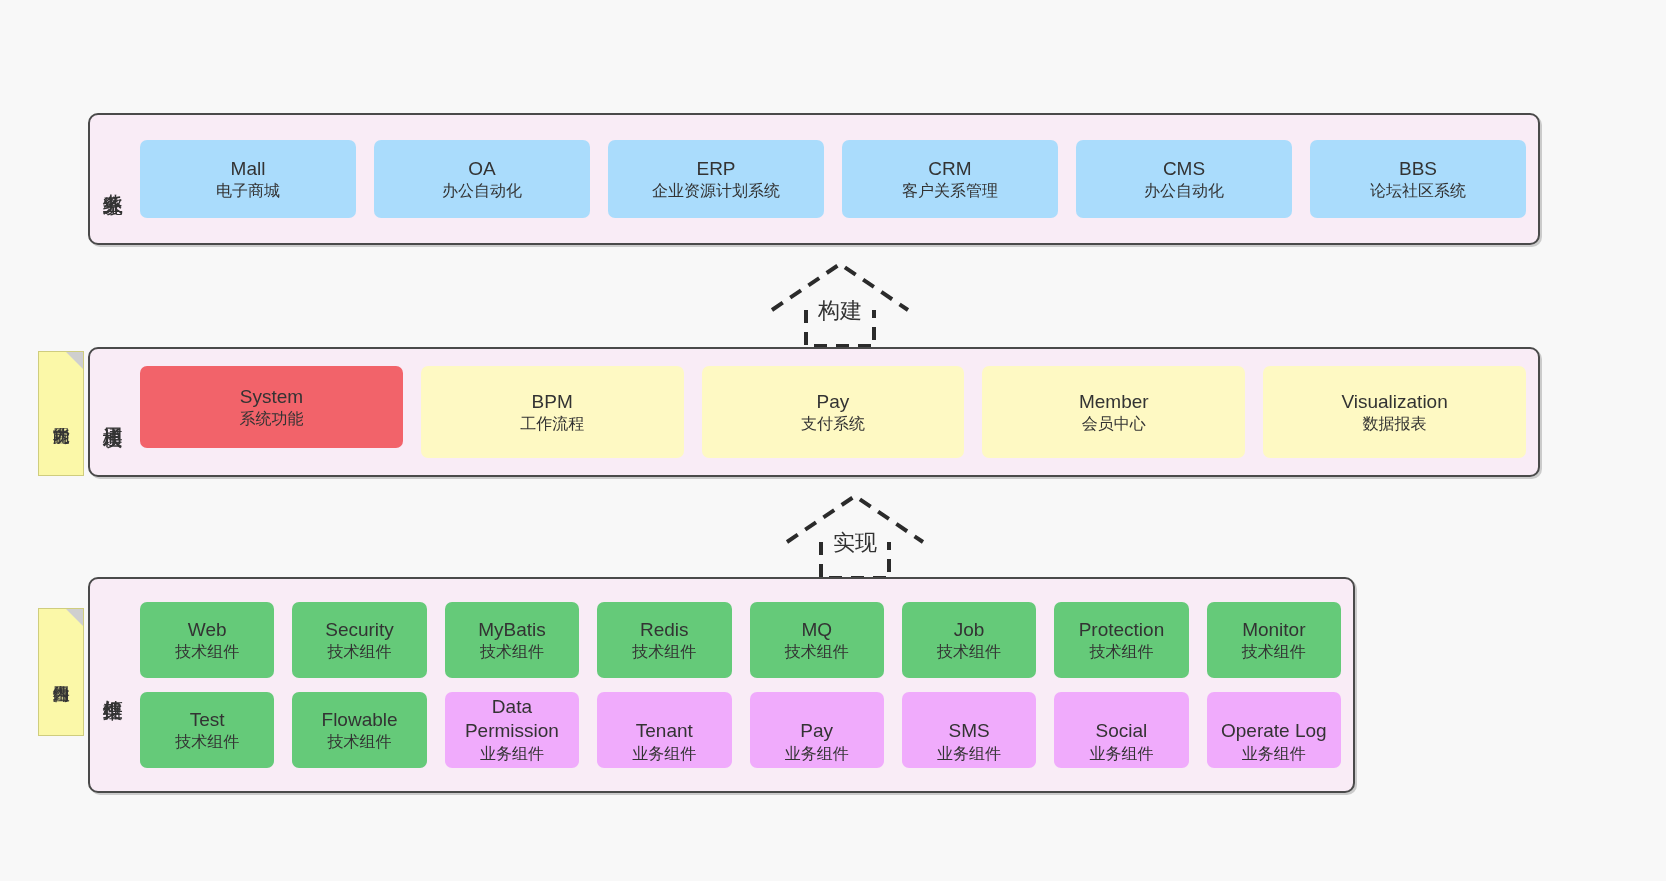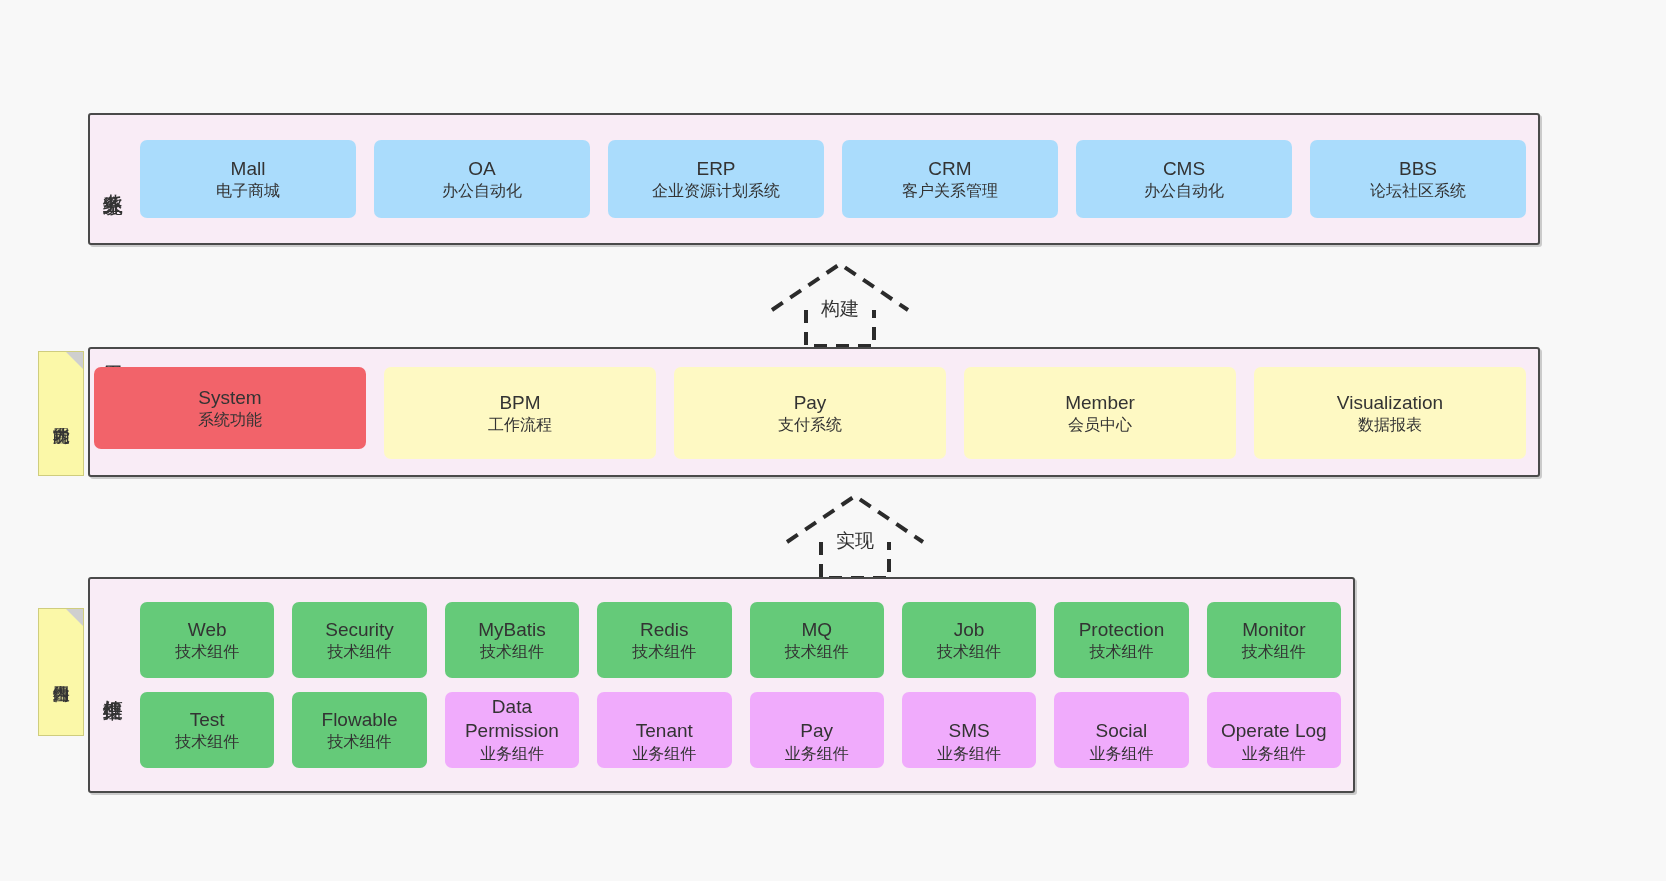--- a/index.html
+++ b/index.html
@@ -20,21 +20,21 @@
   #canvas {
     position: absolute;
     inset: 0;
   }
 
   
   .layer {
     position: absolute;
     background: #f9ecf6;
     border: 2px solid #4a4a4a;
-    border-radius: 3px;
+    border-radius: 10px;
     box-sizing: border-box;
     display: flex;
     align-items: stretch;
     box-shadow: 2px 2px 0 rgba(0,0,0,0.18);
   }
 
   .layer-title {
     flex: 0 0 auto;
     width: 46px;
     display: flex;
@@ -96,21 +96,21 @@
   }
 
   .biz-node    { background: #aadcfc; height: 78px; }
   .mod-strong  { background: #f2636a; height: 82px; }
   .mod-light   { background: #fef9c3; height: 92px; }
   .comp-tech   { background: #65ca79; height: 76px; }
   .comp-biz    { background: #f0abfc; height: 76px; justify-content: flex-end; }
 
   
   #layer-business  { left: 88px;  top: 113px; width: 1452px; height: 132px; }
-  #layer-modules   { left: 88px;  top: 347px; width: 1452px; height: 130px; flex-direction: column; }
+  #layer-modules   { left: 88px;  top: 347px; width: 1452px; height: 130px; }
   #layer-framework { left: 88px;  top: 577px; width: 1267px; height: 216px; }
 
   
   .sticky {
     position: absolute;
     width: 46px;
     background: #fbf8a8;
     border: 1px solid #cfcd7e;
     box-sizing: border-box;
     display: flex;
@@ -144,21 +144,21 @@
     height: 90px;
   }
   .arrow svg { display: block; width: 160px; height: 90px; }
   .arrow-label {
     position: absolute;
     left: 50%;
     transform: translateX(-50%);
     top: 38px;
     background: #f8f8f8;
     padding: 0 3px;
-    font-size: 19px;
+    font-size: 22px;
     color: #333;
     white-space: nowrap;
   }
   #arrow-build   { left: 760px; top: 258px; }
   #arrow-realize { left: 775px; top: 490px; text-align: center; }
 </style>
 </head>
 <body>
 
 <div id="canvas">

